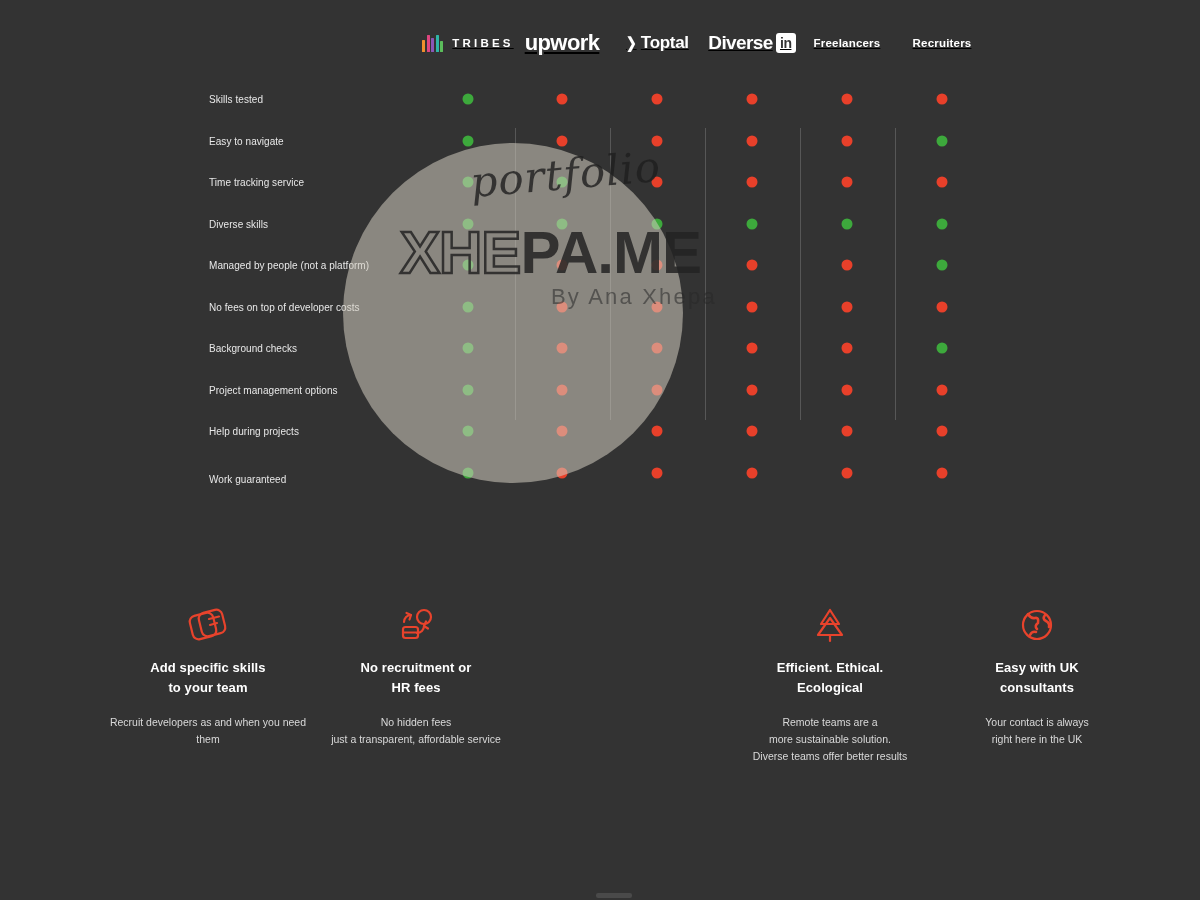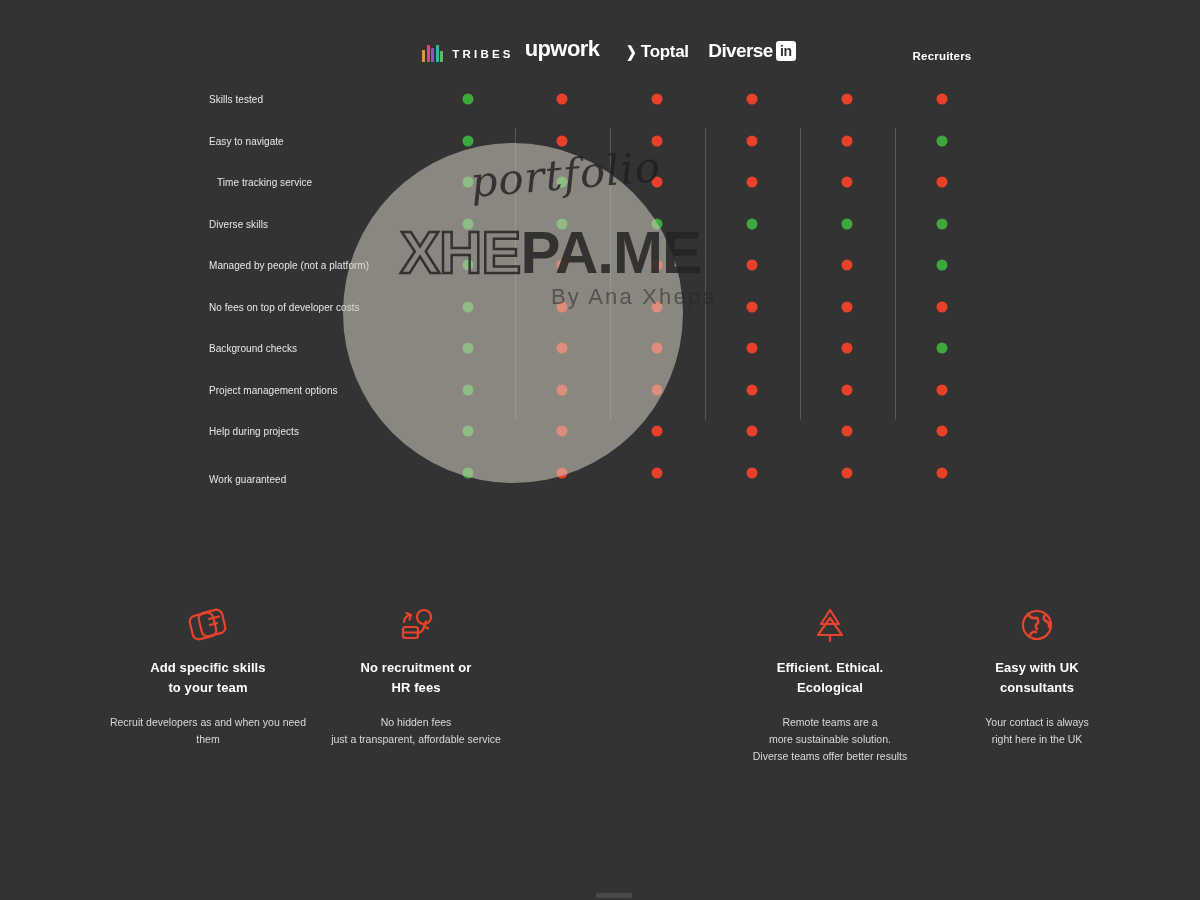--- a/index.html
+++ b/index.html
@@ -9,21 +9,21 @@
     font-family: "Liberation Sans", sans-serif;
     overflow: hidden;
   }
   .page { position: relative; width: 1200px; height: 900px; background: #333333; }
 
   
   .table-wrap { position: absolute; left: 0; top: 0; width: 1200px; height: 520px; }
 
   .headers { position: absolute; left: 0; top: 24px; width: 1200px; height: 38px; }
   .hdr { position: absolute; top: 0; height: 38px; display: flex;
-         align-items: flex-end; justify-content: center; }
+         align-items: center; justify-content: center; text-decoration: underline; }
 
   
   .tribes { display: flex; align-items: center; gap: 9px; }
   .tribes-bars { display: flex; align-items: flex-end; gap: 1.5px; height: 17px; }
   .tribes-bars i { display: block; width: 3px; border-radius: 0.5px; }
   .tribes-bars i:nth-child(1){ height: 12px; background: #f0902c; }
   .tribes-bars i:nth-child(2){ height: 17px; background: #e0457f; }
   .tribes-bars i:nth-child(3){ height: 14px; background: #8b56b8; }
   .tribes-bars i:nth-child(4){ height: 17px; background: #2fb6a8; }
   .tribes-bars i:nth-child(5){ height: 11px; background: #5bbd5b; }
@@ -120,29 +120,32 @@
         <span class="toptal-mark">❯</span>
         <span class="toptal-word">Toptal</span>
           </span>
         </div>
         <div class="hdr" style="left: 677px; width: 150px;">
           <span class="linkedin">
         <span class="li-word">Diverse</span>
         <span class="li-box">in</span>
           </span>
         </div>
+        <div class="hdr" style="left: 772px; width: 150px;">
+          <span class="plain-hdr">Freelancers</span>
+        </div>
         <div class="hdr" style="left: 867px; width: 150px;">
           <span class="plain-hdr">Recruiters</span>
         </div>
       </div>
 
     <div>
         <div class="rowlabel" style="top: 99px;">Skills tested</div>
         <div class="rowlabel" style="top: 140.5px;">Easy to navigate</div>
-        <div class="rowlabel" style="top: 182px; margin-left: 8px;">Time tracking service</div>
+        <div class="rowlabel" style="top: 182px;">Time tracking service</div>
         <div class="rowlabel" style="top: 223.5px;">Diverse skills</div>
         <div class="rowlabel" style="top: 265px;">Managed by people (not a platform)</div>
         <div class="rowlabel" style="top: 306.5px;">No fees on top of developer costs</div>
         <div class="rowlabel" style="top: 348px;">Background checks</div>
         <div class="rowlabel" style="top: 389.5px;">Project management options</div>
         <div class="rowlabel" style="top: 431px;">Help during projects</div>
         <div class="rowlabel" style="top: 479px;">Work guaranteed</div>
       </div>
     <div>
         <div class="dot yes" style="left: 468px; top: 99px;"></div>

